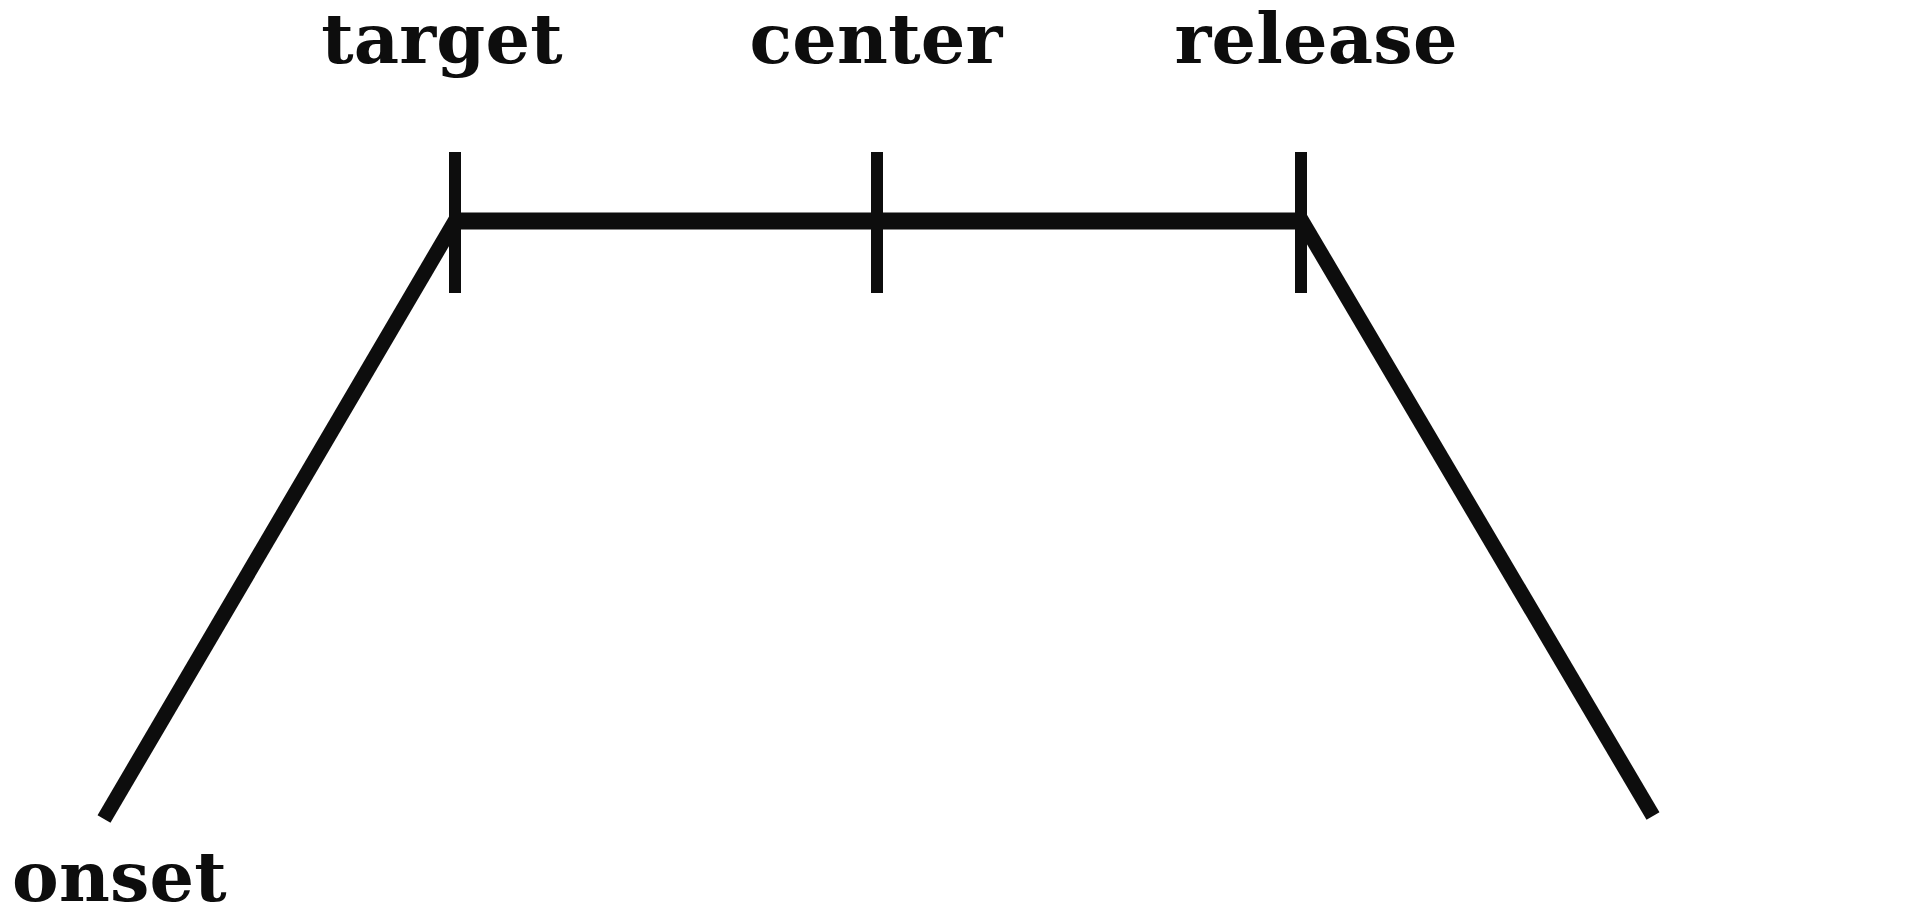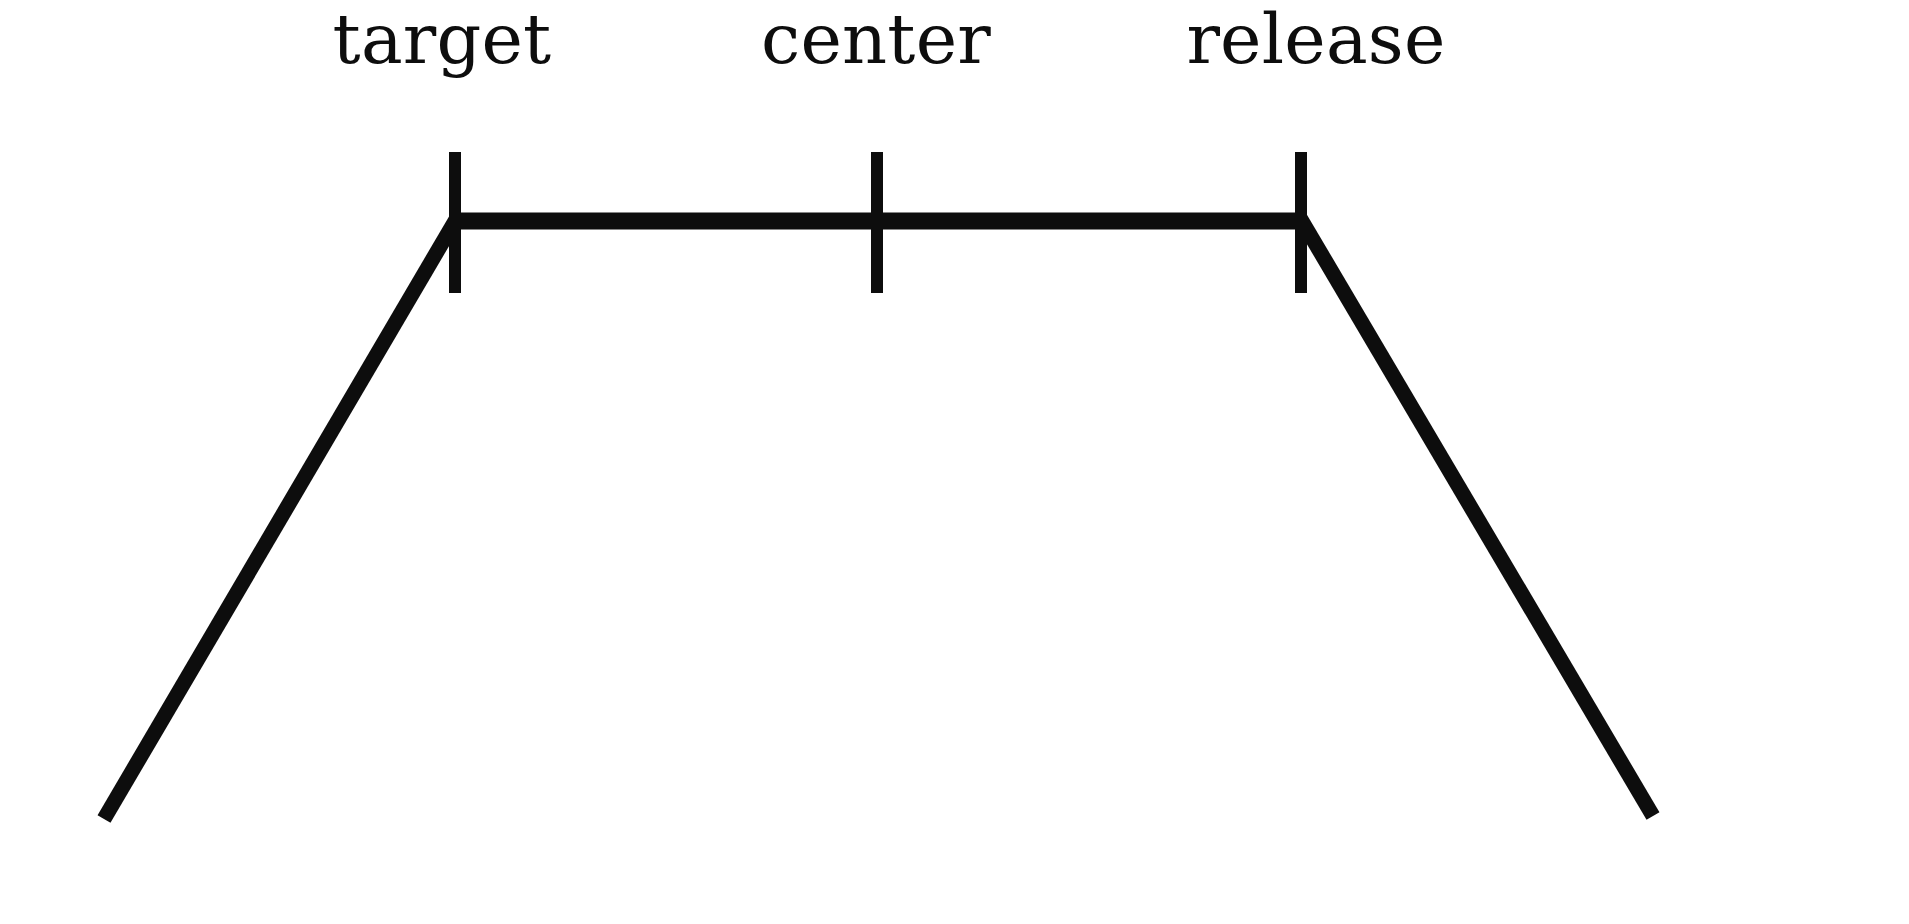--- a/index.html
+++ b/index.html
@@ -26,21 +26,21 @@
     left: 0;
     top: 0;
     width: 1909px;
     height: 924px;
     display: block;
   }
   .label {
     position: absolute;
     white-space: nowrap;
     font-family: "DejaVu Serif", "Liberation Serif", serif;
-    font-weight: 400;
+    font-weight: 700;
     color: #0d0d0d;
     line-height: 1;
     letter-spacing: 0.2px;
   }
   .top-label {
     font-size: 70px;
     top: 4px;
     transform: translateX(-50%);
   }
   .bottom-label {
@@ -67,15 +67,16 @@
     <line x1="877" y1="152" x2="877" y2="293" stroke="#0d0d0d" stroke-width="12" stroke-linecap="butt"></line>
     <line x1="1301" y1="152" x2="1301" y2="293" stroke="#0d0d0d" stroke-width="12" stroke-linecap="butt"></line>
   </svg>
 
   <div class="label top-label" id="label-target" style="left:442px;">target</div>
 
   <div class="label top-label" id="label-release" style="left:1316px;">release</div>
 
   <div class="label top-label" id="label-center" style="left:876px;">center</div>
 
+  <div class="label bottom-label" id="label-onset">onset</div>
 
 
 </div>
 
 </body></html>

